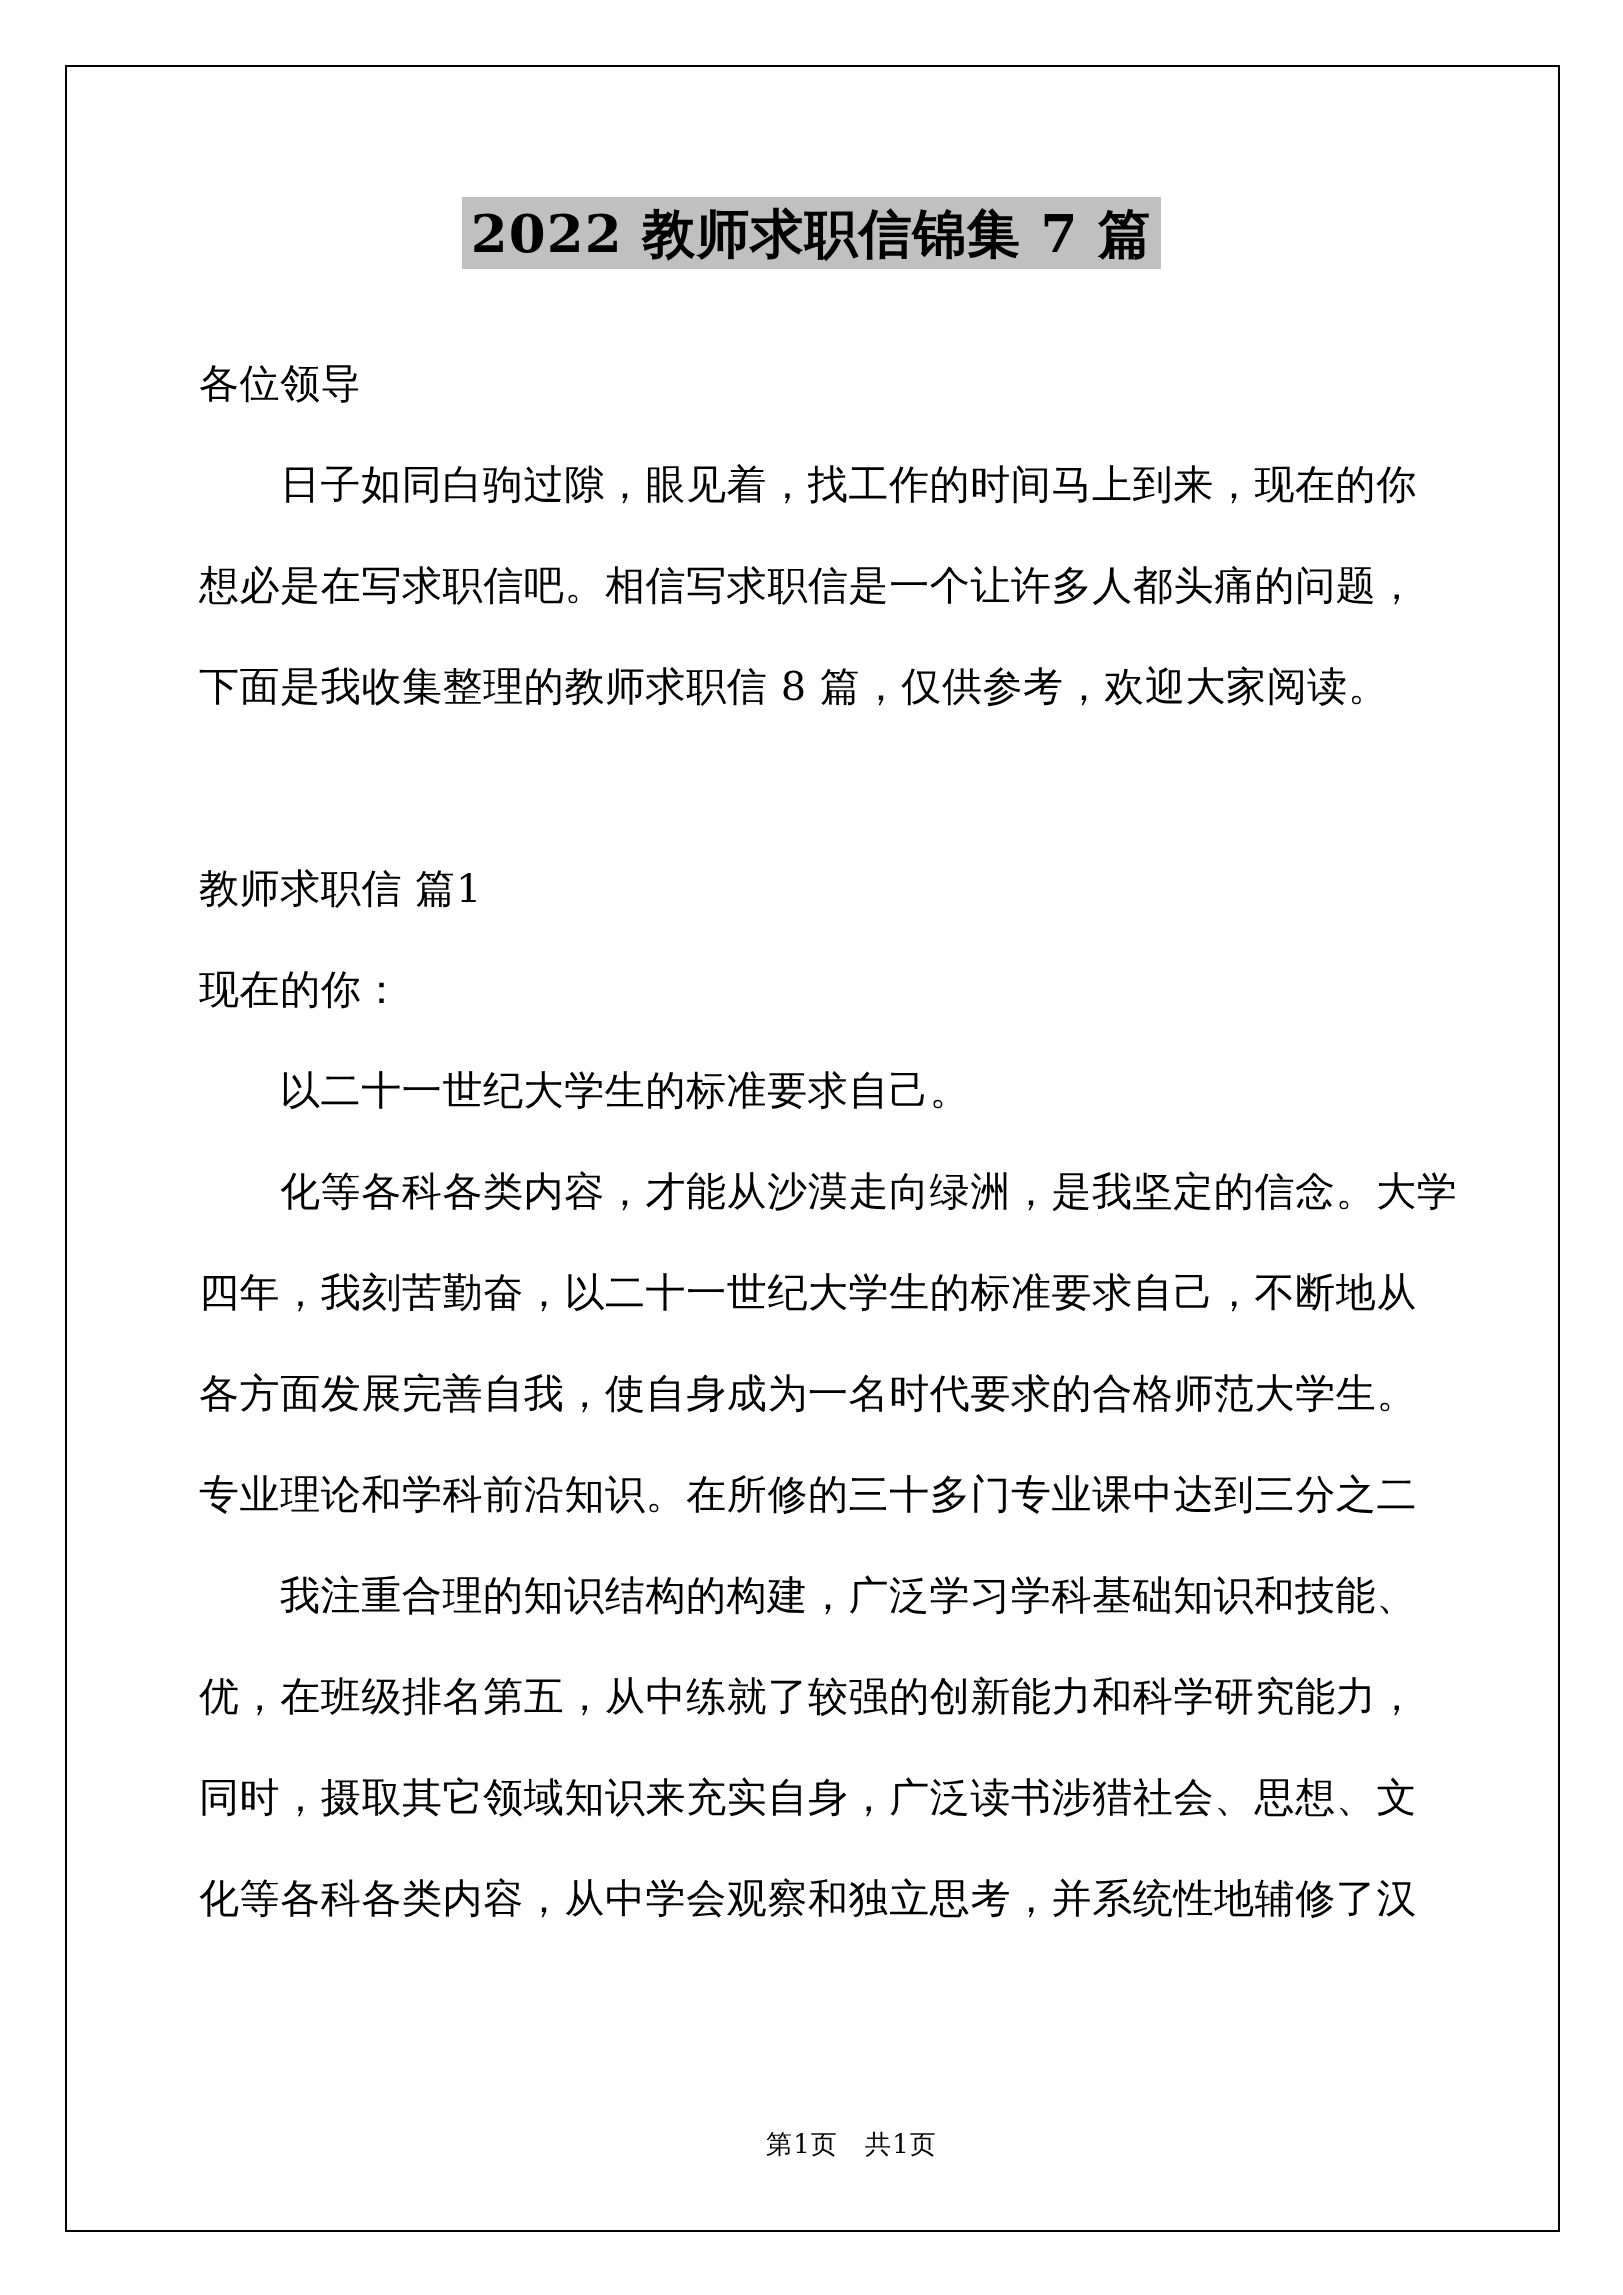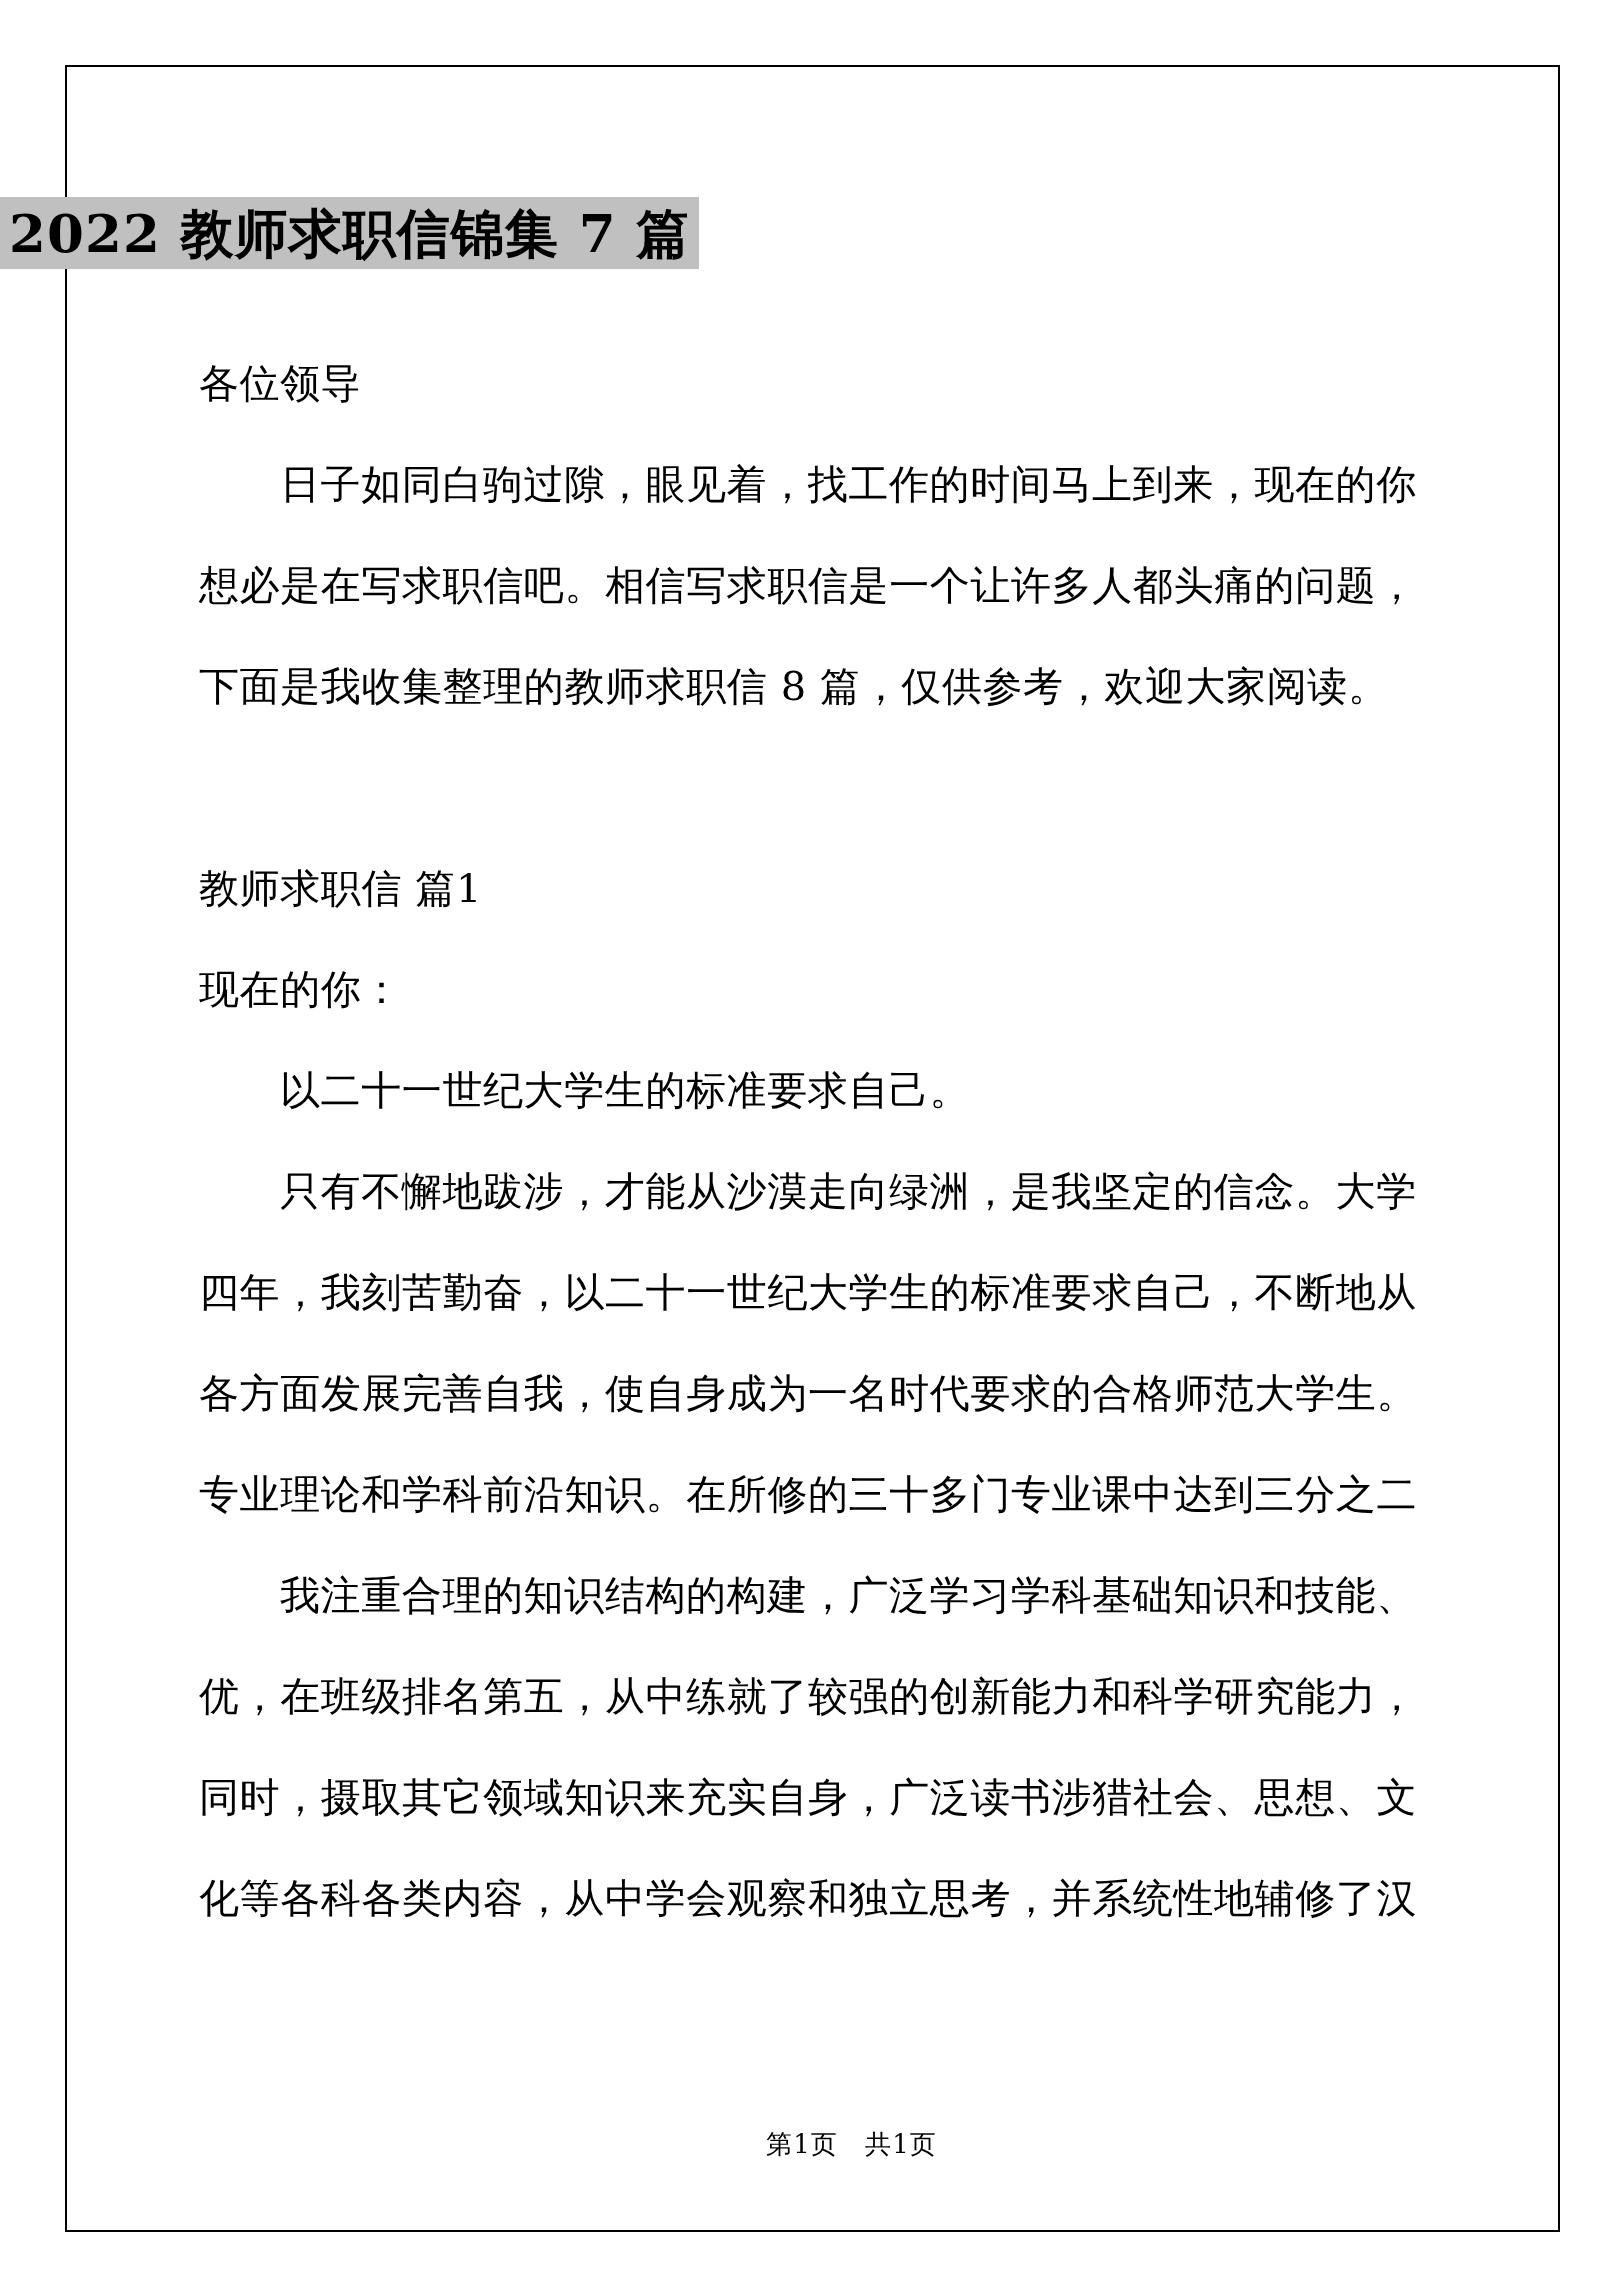--- a/index.html
+++ b/index.html
@@ -22,21 +22,21 @@
     width: 1491px;
     height: 2163px;
     border: 2.2px solid #000000;
     pointer-events: none;
   }
   .title-row {
     position: absolute;
     left: 0;
     top: 197px;
     width: 100%;
-    text-align: left;
+    text-align: center;
   }
   .doc-title {
     display: inline-block;
     font-size: 53px;
     font-weight: bold;
     line-height: 72px;
     padding: 0 9px;
     letter-spacing: 1.1px;
     white-space: nowrap;
   }
@@ -82,21 +82,21 @@
 
 <div class="doc-body">
     <div class="line">各位领导</div>
     <div class="line indent">日子如同白驹过隙，眼见着，找工作的时间马上到来，现在的你</div>
     <div class="line">想必是在写求职信吧。相信写求职信是一个让许多人都头痛的问题，</div>
     <div class="line">下面是我收集整理的教师求职信 8 篇，仅供参考，欢迎大家阅读。</div>
     <div class="line gap"></div>
     <div class="line">教师求职信 篇1</div>
     <div class="line">现在的你：</div>
     <div class="line indent">以二十一世纪大学生的标准要求自己。</div>
-    <div class="line indent">只有不懈地跋涉，才能从沙漠走向绿洲，是我坚定的信念。大学</div>
+    <div class="line indent">化等各科各类内容，才能从沙漠走向绿洲，是我坚定的信念。大学</div>
     <div class="line">四年，我刻苦勤奋，以二十一世纪大学生的标准要求自己，不断地从</div>
     <div class="line">各方面发展完善自我，使自身成为一名时代要求的合格师范大学生。</div>
     <div class="line">专业理论和学科前沿知识。在所修的三十多门专业课中达到三分之二</div>
     <div class="line indent">我注重合理的知识结构的构建，广泛学习学科基础知识和技能、</div>
     <div class="line">优，在班级排名第五，从中练就了较强的创新能力和科学研究能力，</div>
     <div class="line">同时，摄取其它领域知识来充实自身，广泛读书涉猎社会、思想、文</div>
     <div class="line">化等各科各类内容，从中学会观察和独立思考，并系统性地辅修了汉</div>
   </div>
 
 <div class="doc-footer">第1页　共1页</div>

